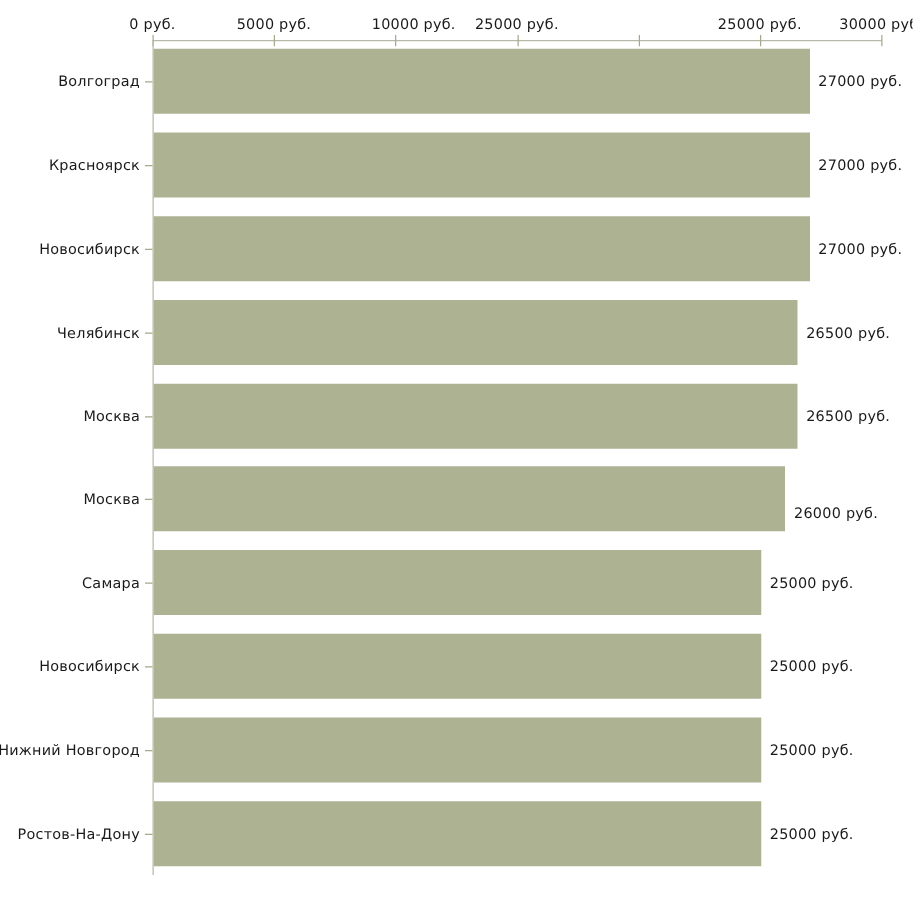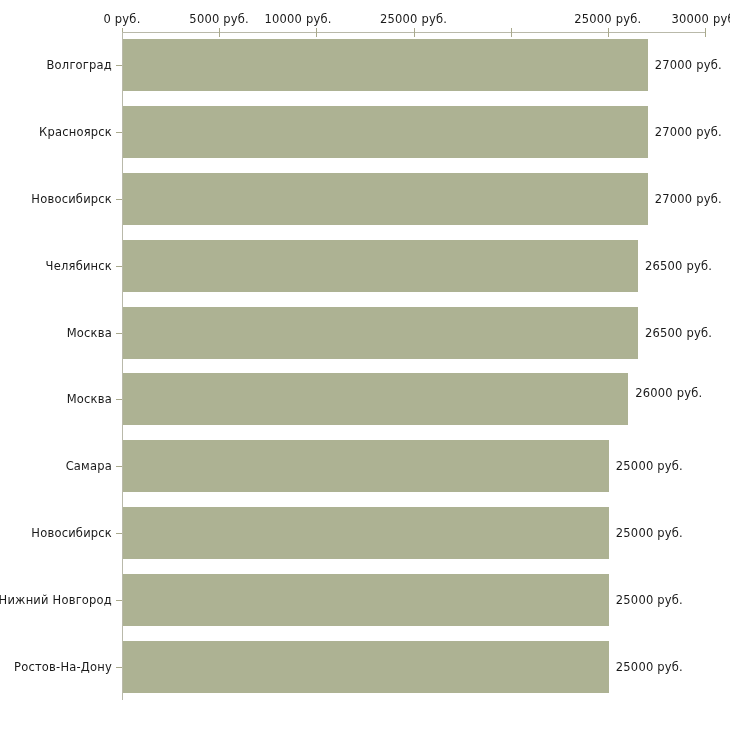--- a/index.html
+++ b/index.html
@@ -99,21 +99,21 @@
 
 <div id="chart-root">
 
   <div class="x-axis-line"></div>
   <div id="xticks">
       <div class="x-tick" style="left: 122px;"></div>
       <div class="x-tick-label" style="left: 122px;">0 руб.</div>
       <div class="x-tick" style="left: 219.167px;"></div>
       <div class="x-tick-label" style="left: 219.167px;">5000 руб.</div>
       <div class="x-tick" style="left: 316.333px;"></div>
-      <div class="x-tick-label" style="left: 298px;">10000 руб.</div>
+      <div class="x-tick-label" style="left: 331px;">10000 руб.</div>
       <div class="x-tick" style="left: 413.5px;"></div>
       <div class="x-tick-label" style="left: 413.5px;">25000 руб.</div>
       <div class="x-tick" style="left: 510.667px;"></div>
       <div class="x-tick-label" style="left: 494px; margin-top: 27px;">20000 руб.</div>
       <div class="x-tick" style="left: 607.833px;"></div>
       <div class="x-tick-label" style="left: 607.833px;">25000 руб.</div>
       <div class="x-tick" style="left: 705px;"></div>
       <div class="x-tick-label" style="left: 705px;">30000 руб.</div>
     </div>
 
@@ -169,21 +169,21 @@
       <div class="bar-value" style="left: 654.7px; top: 65.4px;">27000 руб.</div>
       <div class="bar" title="27000 руб." style="top: 106.148px; height: 52.104px; width: 524.7px; background: rgb(173, 178, 147);"></div>
       <div class="bar-value" style="left: 654.7px; top: 132.2px;">27000 руб.</div>
       <div class="bar" title="27000 руб." style="top: 172.948px; height: 52.104px; width: 524.7px; background: rgb(173, 178, 147);"></div>
       <div class="bar-value" style="left: 654.7px; top: 199px;">27000 руб.</div>
       <div class="bar" title="26500 руб." style="top: 239.748px; height: 52.104px; width: 514.983px; background: rgb(173, 178, 147);"></div>
       <div class="bar-value" style="left: 644.983px; top: 265.8px;">26500 руб.</div>
       <div class="bar" title="26500 руб." style="top: 306.548px; height: 52.104px; width: 514.983px; background: rgb(173, 178, 147);"></div>
       <div class="bar-value" style="left: 644.983px; top: 332.6px;">26500 руб.</div>
       <div class="bar" title="26000 руб." style="top: 373.348px; height: 52.104px; width: 505.267px; background: rgb(173, 178, 147);"></div>
-      <div class="bar-value" style="left: 635.267px; top: 393px;">26000 руб.</div>
+      <div class="bar-value" style="left: 635.267px; top: 410px;">26000 руб.</div>
       <div class="bar" title="25000 руб." style="top: 440.148px; height: 52.104px; width: 485.833px; background: rgb(173, 178, 147);"></div>
       <div class="bar-value" style="left: 615.833px; top: 466.2px;">25000 руб.</div>
       <div class="bar" title="25000 руб." style="top: 506.948px; height: 52.104px; width: 485.833px; background: rgb(173, 178, 147);"></div>
       <div class="bar-value" style="left: 615.833px; top: 533px;">25000 руб.</div>
       <div class="bar" title="25000 руб." style="top: 573.748px; height: 52.104px; width: 485.833px; background: rgb(173, 178, 147);"></div>
       <div class="bar-value" style="left: 615.833px; top: 599.8px;">25000 руб.</div>
       <div class="bar" title="25000 руб." style="top: 640.548px; height: 52.104px; width: 485.833px; background: rgb(173, 178, 147);"></div>
       <div class="bar-value" style="left: 615.833px; top: 666.6px;">25000 руб.</div>
     </div>
 

